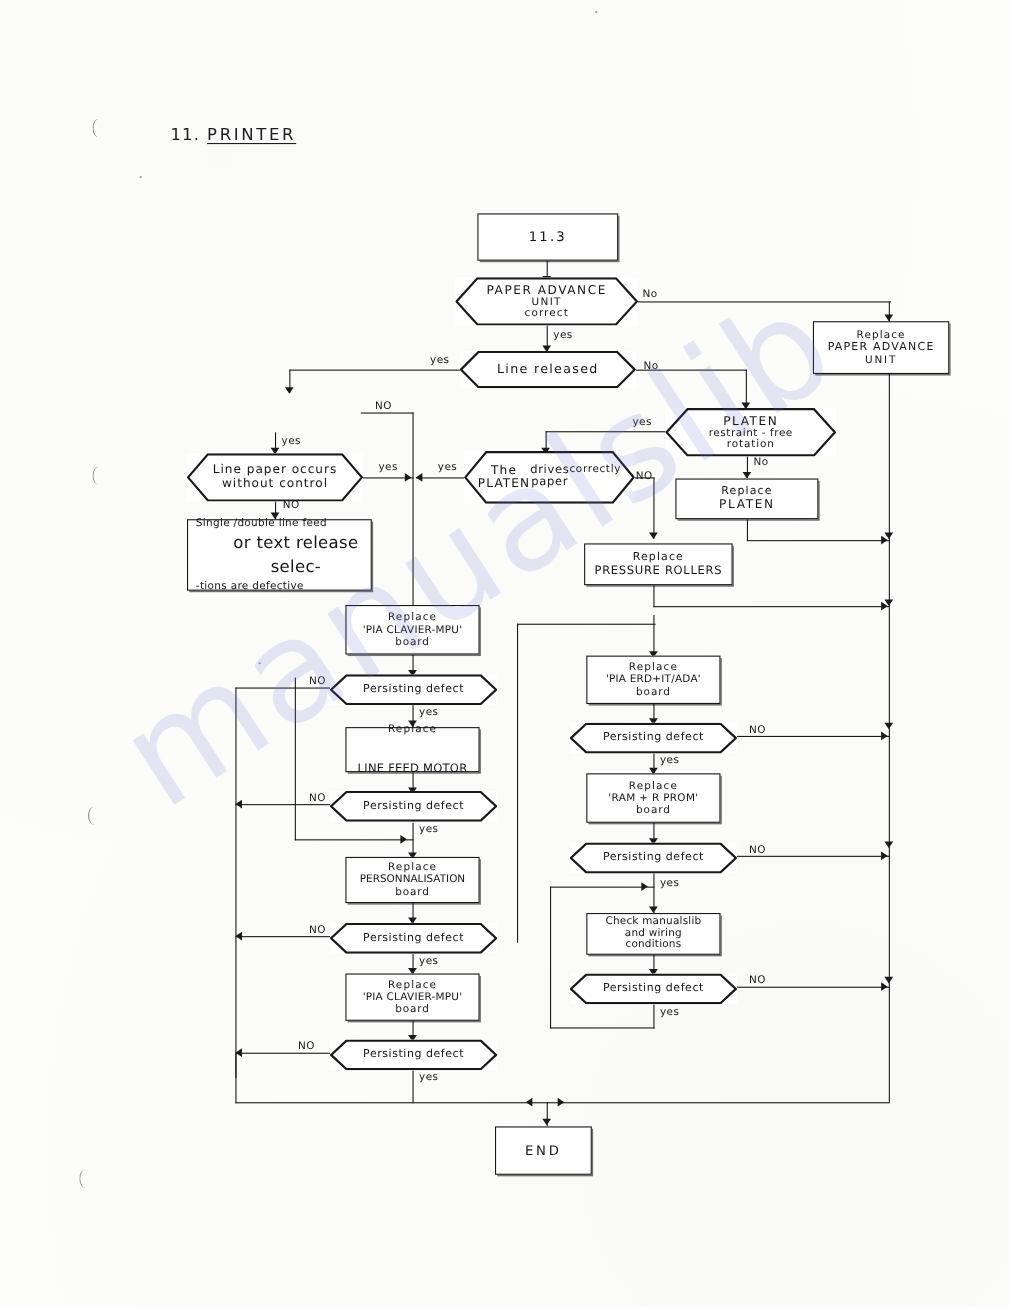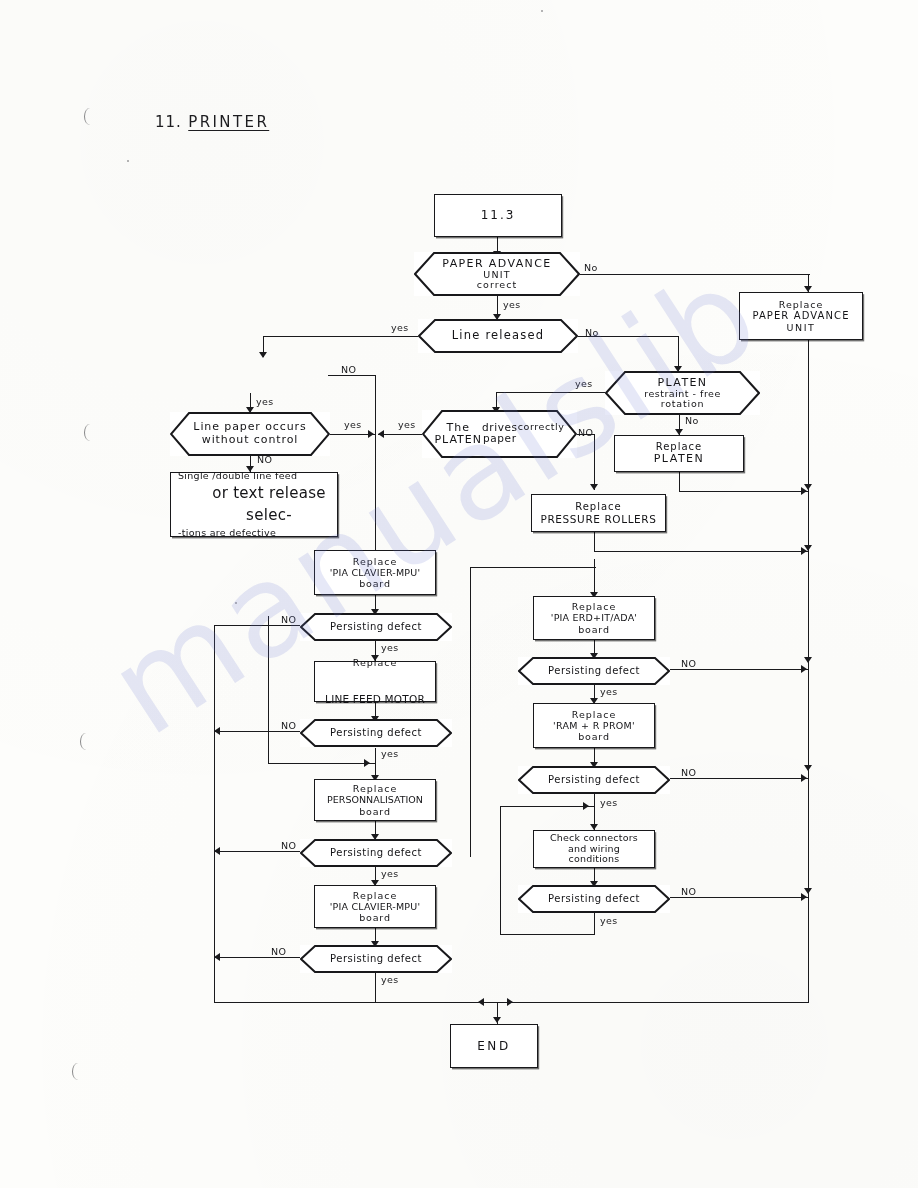--- a/index.html
+++ b/index.html
@@ -417,21 +417,21 @@
   <div class="node dec hand" style="left:518px;top:766px;width:152px;height:28px;">
     <svg class="hexbox" viewBox="0 0 152 28" preserveAspectRatio="none">
       <polygon points="15,1 137,1 151,14 137,27 15,27 1,14" fill="#fff" stroke="#18181b" stroke-width="2"></polygon>
     </svg>
     <span class="txt" style="font-size:10px;letter-spacing:.5px;">Persisting  defect</span>
   </div>
   <div class="nlabel" style="left:681px;top:767px;">NO</div>
   <div class="nlabel" style="left:600px;top:797px;">yes</div>
 
   <div class="node proc hand" style="left:533px;top:830px;width:122px;height:38px;flex-direction:column;line-height:1.15;">
-    <span style="font-size:9.5px;letter-spacing:.2px;">Check connectors</span>
+    <span style="font-size:9.5px;letter-spacing:.2px;">Check manualslib</span>
     <span style="font-size:9.5px;letter-spacing:.2px;">and wiring</span>
     <span style="font-size:9.5px;letter-spacing:.2px;">conditions</span>
   </div>
 
   <div class="node dec hand" style="left:518px;top:885px;width:152px;height:28px;">
     <svg class="hexbox" viewBox="0 0 152 28" preserveAspectRatio="none">
       <polygon points="15,1 137,1 151,14 137,27 15,27 1,14" fill="#fff" stroke="#18181b" stroke-width="2"></polygon>
     </svg>
     <span class="txt" style="font-size:10px;letter-spacing:.5px;">Persisting  defect</span>
   </div>

